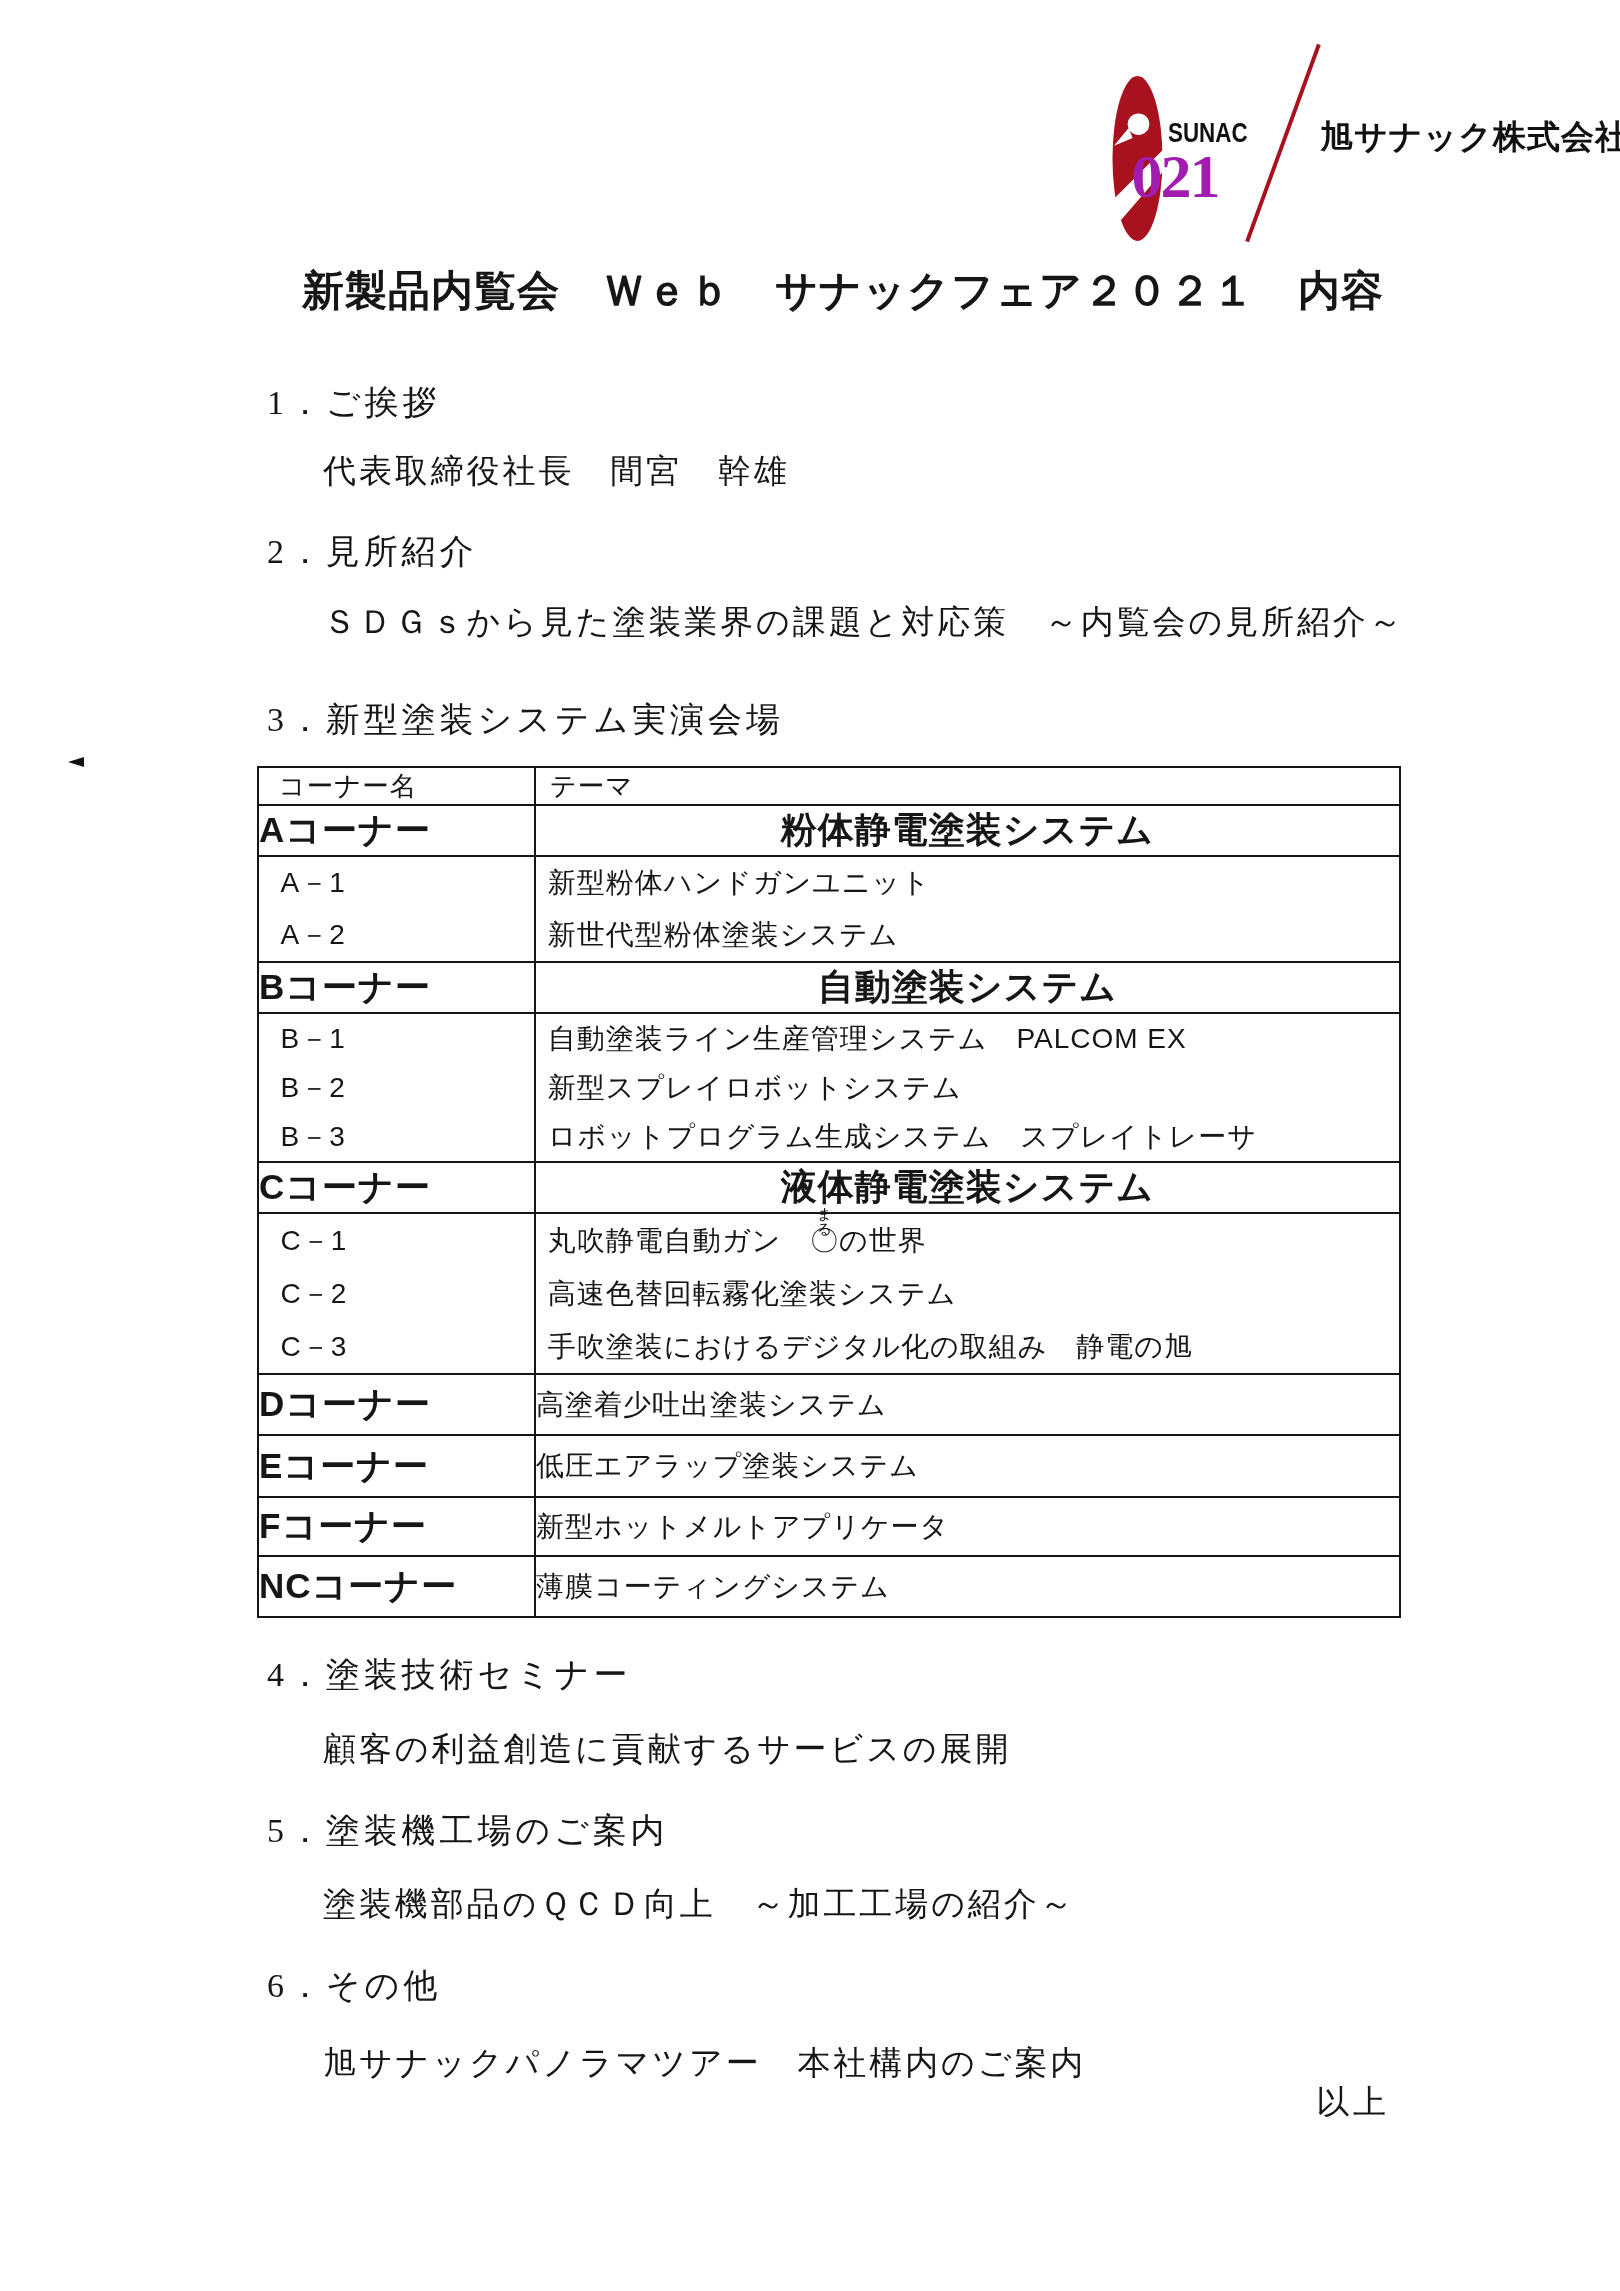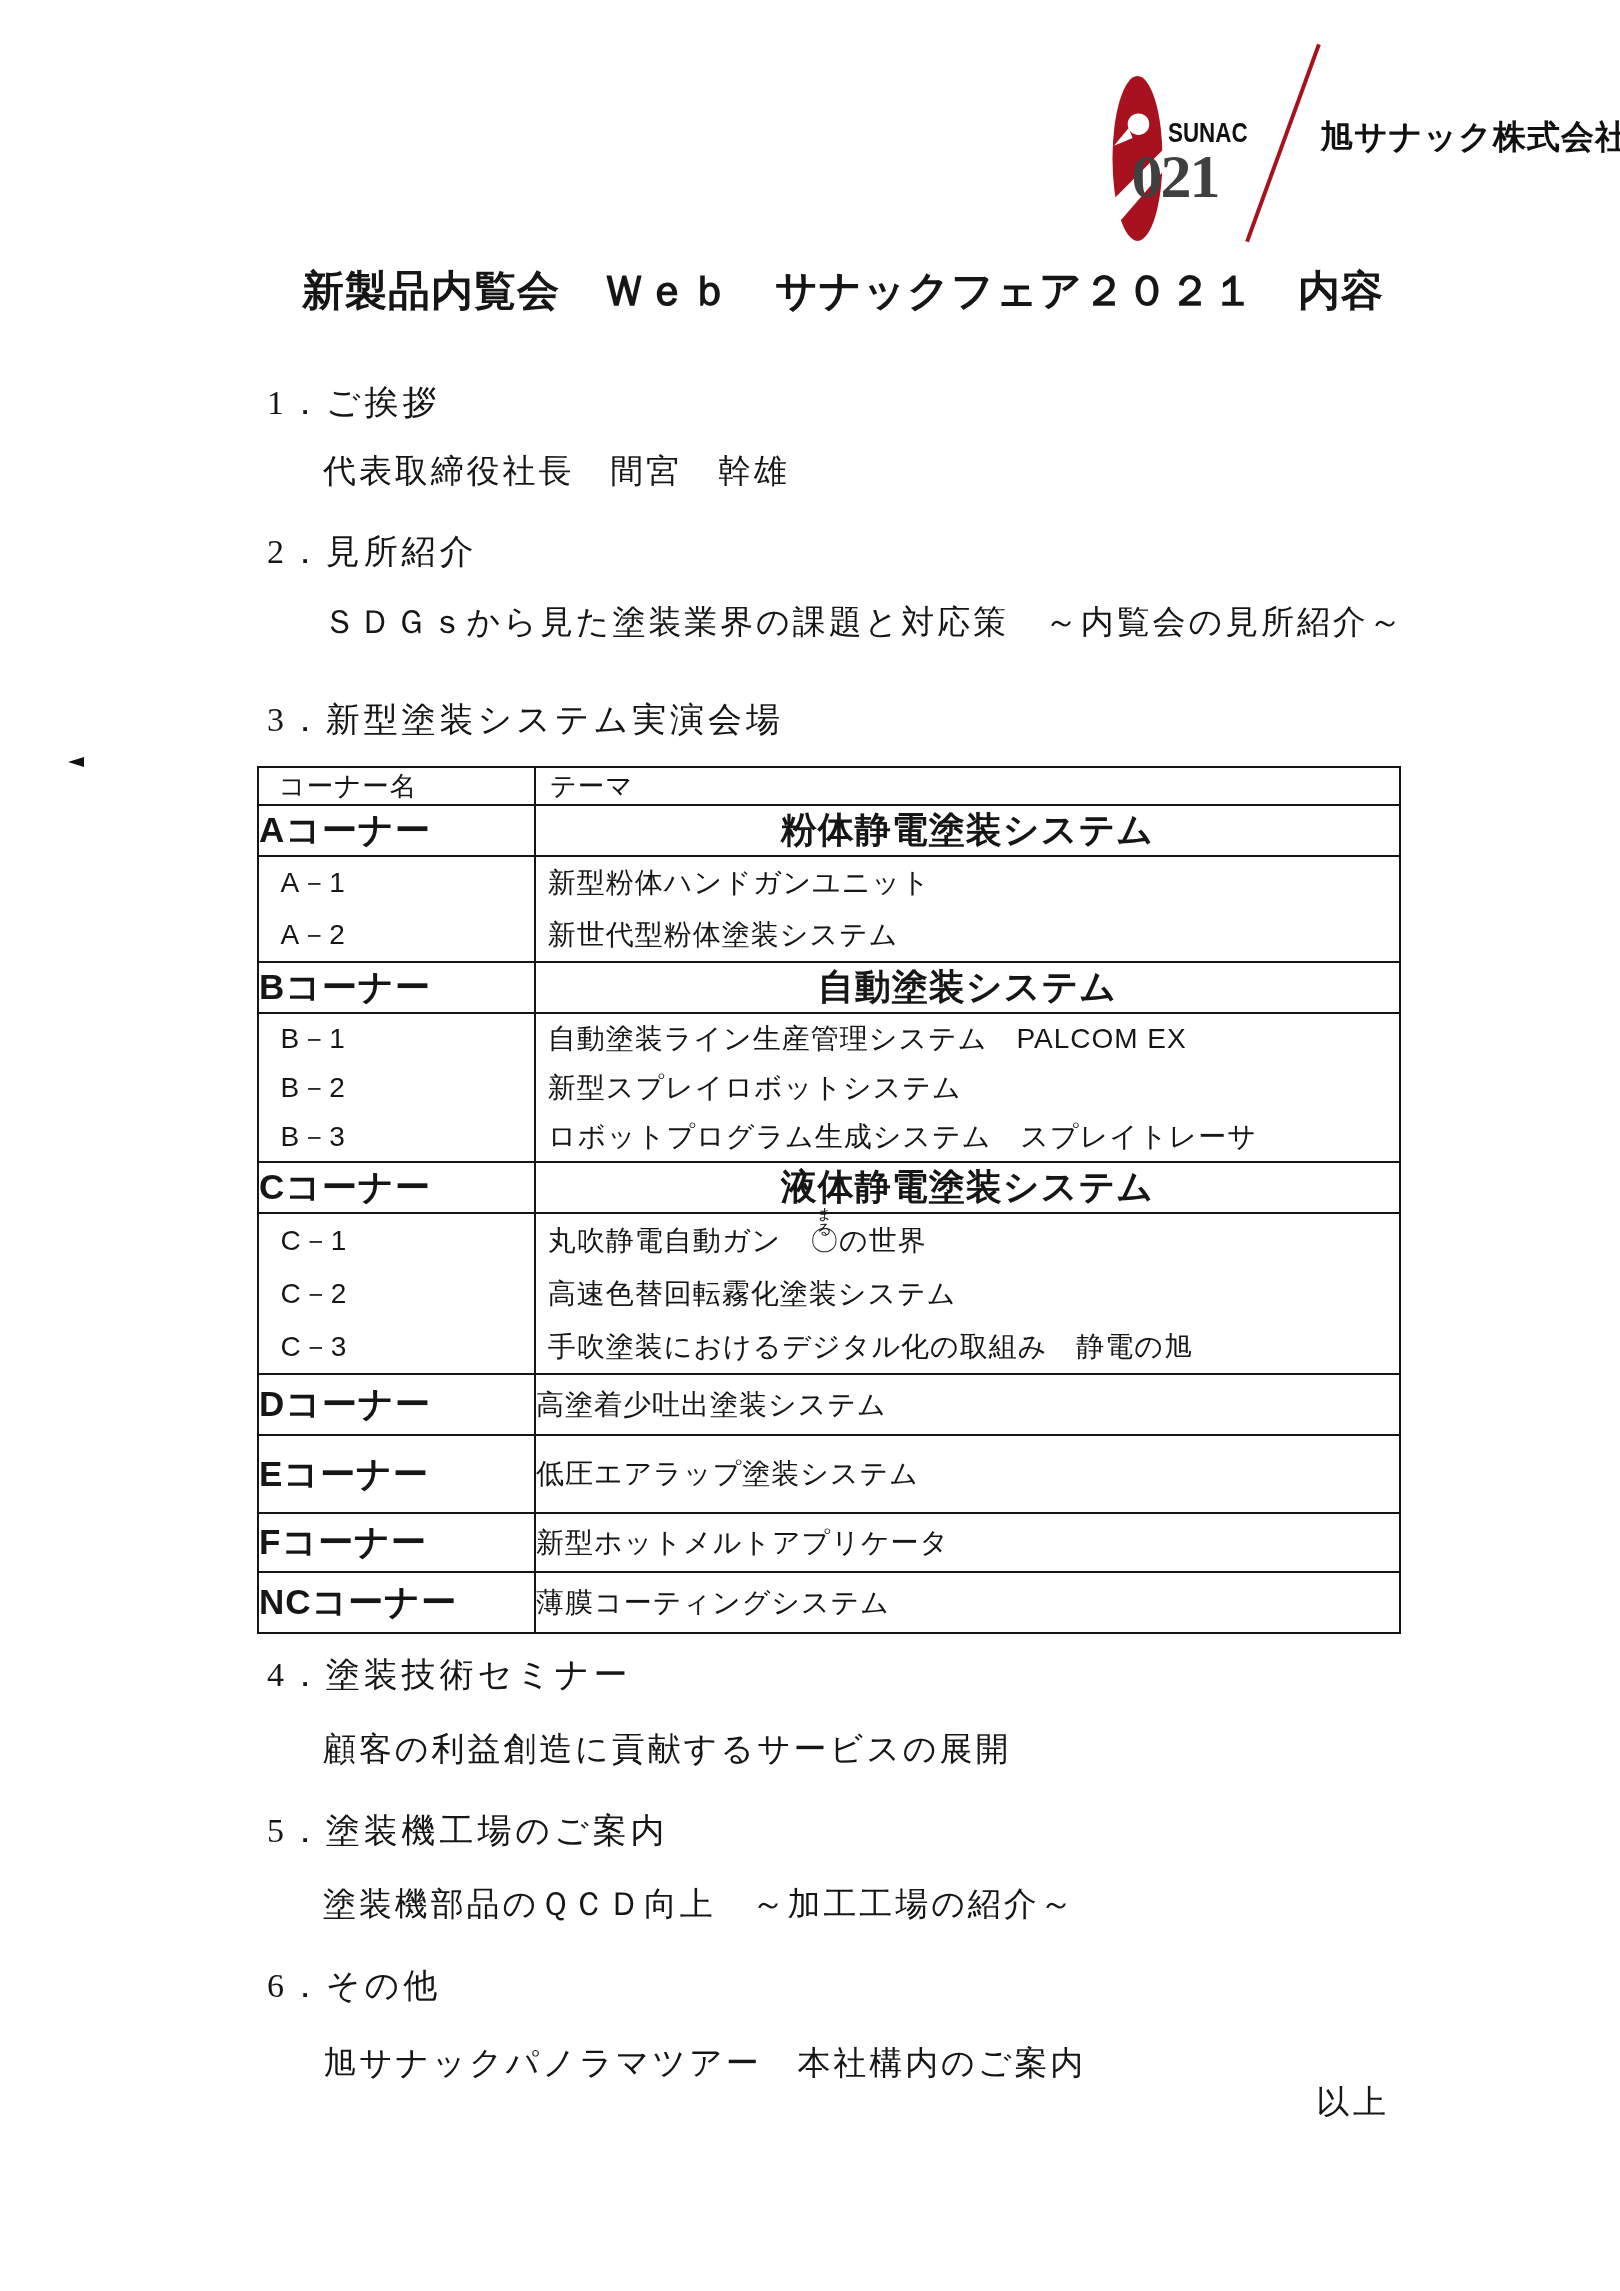--- a/index.html
+++ b/index.html
@@ -92,21 +92,21 @@
 <div class="page">
 
   <div class="logo-group">
     <svg class="logo-mark" width="51" height="167" viewBox="0 0 52 170">
       <ellipse cx="26" cy="85" rx="25.5" ry="84" fill="#a8121e"></ellipse>
       <circle cx="27" cy="50" r="11" fill="#ffffff"></circle>
       <path d="M17,54 L2,72 L21,64 Z" fill="#ffffff"></path>
       <path d="M-3,131 L54,74 L54,96 L9,148 Z" fill="#ffffff"></path>
     </svg>
     <div class="logo-brand">SUNAC</div>
-    <div class="logo-year" style="color:#404040">021</div>
+    <div class="logo-year" style="color:#a21caf">021</div>
     <div class="logo-slash" style="background:#a8121e"></div>
     <div class="logo-company">旭サナック株式会社</div>
   </div>
 
   <h1 class="page-title">新製品内覧会　Ｗｅｂ　サナックフェア２０２１　内容</h1>
 
   <div class="left-marker"></div>
 
   <h2 class="sec-head" style="top:380px">1．ご挨拶</h2>
   <p class="sec-body" style="top:449px">代表取締役社長　間宮　幹雄</p>
@@ -177,21 +177,21 @@
           </div>
           <div class="il">高速色替回転霧化塗装システム</div>
           <div class="il">手吹塗装におけるデジタル化の取組み　静電の旭</div>
         </td>
       </tr>
 
       <tr style="height:61px">
         <td class="corner-cell">Dコーナー</td>
         <td class="theme-reg">高塗着少吐出塗装システム</td>
       </tr>
-      <tr style="height:78px">
+      <tr style="height:62px">
         <td class="corner-cell">Eコーナー</td>
         <td class="theme-reg">低圧エアラップ塗装システム</td>
       </tr>
       <tr style="height:59px">
         <td class="corner-cell">Fコーナー</td>
         <td class="theme-reg">新型ホットメルトアプリケータ</td>
       </tr>
       <tr style="height:61px">
         <td class="corner-cell">NCコーナー</td>
         <td class="theme-reg">薄膜コーティングシステム</td>

